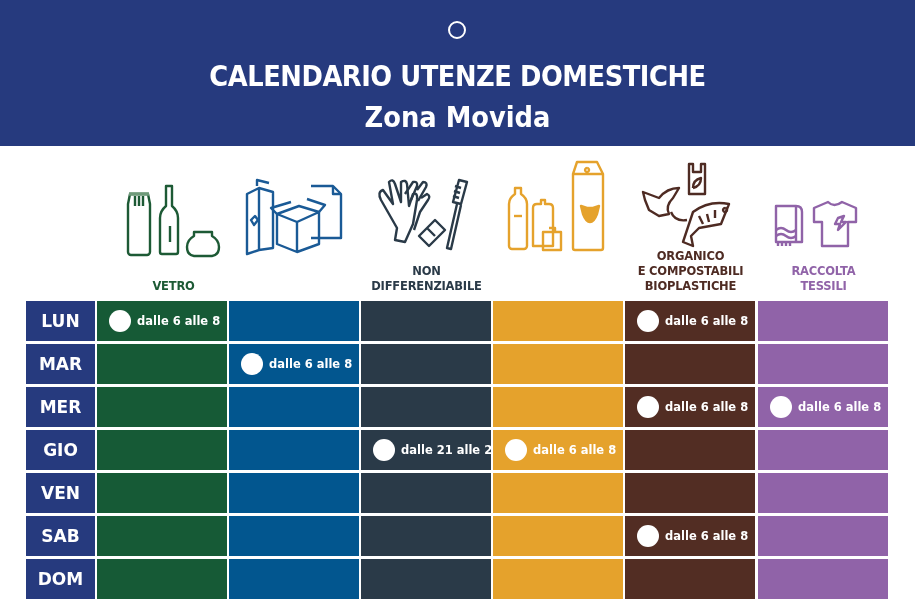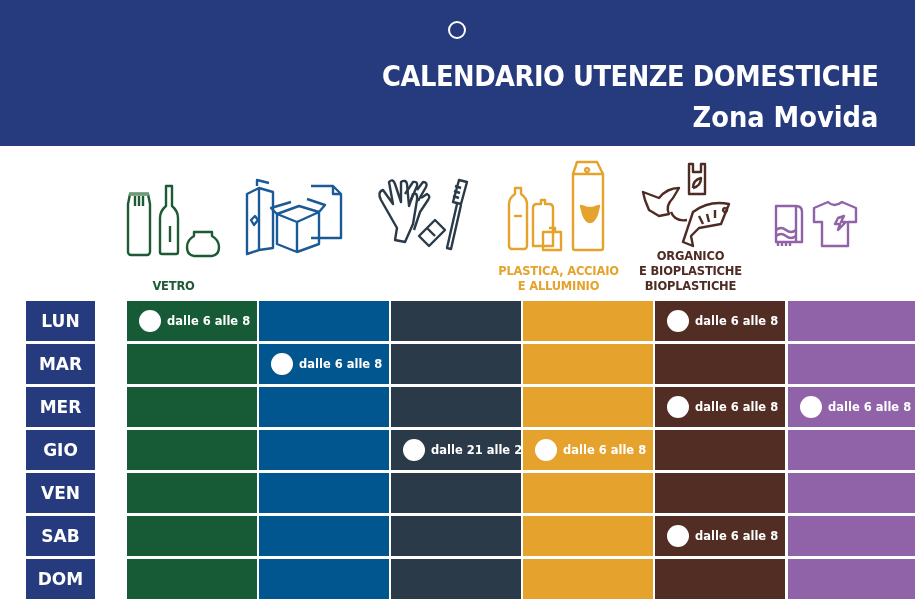--- a/index.html
+++ b/index.html
@@ -1,26 +1,26 @@
 <!DOCTYPE html>
 <html><head>
 <meta charset="utf-8">
 <style>
   * { box-sizing: border-box; margin: 0; padding: 0; }
   body { width: 915px; height: 616px; background: #ffffff; font-family: "DejaVu Sans", "Liberation Sans", sans-serif; position: relative; overflow: hidden; }
-  .banner { position: absolute; left: 0; top: 0; width: 915px; height: 146px; background: #263a7e; color: #fff; text-align: right; }
+  .banner { position: absolute; left: 0; top: 0; width: 915px; height: 146px; background: #263a7e; color: #fff; text-align: center; }
   .ring { position: absolute; left: 448px; top: 21px; width: 18px; height: 18px; border: 2px solid #fff; border-radius: 50%; }
   .title { position: absolute; left: 0; right: 0; top: 60px; font-size: 28px; font-weight: bold; letter-spacing: -0.5px; transform: scaleX(0.92); }
   .subtitle { position: absolute; left: 0; right: 0; top: 101px; font-size: 28px; font-weight: bold; transform: scaleX(0.92); }
   .cat { position: absolute; top: 150px; width: 131px; height: 148px; text-align: center; text-decoration: underline; }
   .cat svg { position: absolute; left: 0; top: 0; }
   .cat-label { position: absolute; left: -6px; right: -6px; bottom: 4px; font-size: 11.5px; font-weight: bold; line-height: 15px; letter-spacing: -0.2px; }
   .row { position: absolute; left: 26px; height: 40px; }
   .day { position: absolute; left: 0; top: 0; width: 69px; height: 40px; background: #263a7e; color: #fff; font-weight: bold; font-size: 17px; line-height: 40px; text-align: center; }
-  .cell { position: absolute; top: 0; width: 130px; height: 40px; margin-left: 30px; }
+  .cell { position: absolute; top: 0; width: 130px; height: 40px; }
   .slot { position: absolute; left: 12px; top: 9px; display: flex; align-items: center; color: #fff; font-size: 11.5px; font-weight: bold; white-space: nowrap; }
   .dot { width: 22px; height: 22px; background: #fff; border-radius: 50%; margin-right: 6px; flex: none; }
 </style>
 </head>
 <body>
 
 <div class="banner">
   <div class="ring"></div>
   <div class="title">CALENDARIO UTENZE DOMESTICHE</div>
   <div class="subtitle">Zona Movida</div>
@@ -55,63 +55,67 @@
 
 <div class="cat" style="left:361px">
   <svg width="131" height="110" viewBox="0 0 131 110" fill="none" stroke="#2a3a48" stroke-width="2.4" stroke-linejoin="round">
     <path d="M20 50 q-4 -8 2 -10 l10 14 l-4 -22 q4 -4 6 2 l6 18 l0 -20 q5 -3 6 2 l2 22 l4 -12 q5 -2 4 6 l-4 24 l-8 18 l-10 -2 l2 -12 z"></path>
     <path d="M44 44 l8 -12 q5 -1 4 4 l-6 14 M56 40 l6 -8 q5 0 3 5 l-8 14"></path>
     <path d="M60 48 l6 -4 q4 2 1 6 l-8 12 l-6 18"></path>
     <path d="M58 86 l16 -16 l10 10 l-16 16 z M66 78 l8 8"></path>
     <path d="M98 30 l8 2 l-6 22 l-8 -2 z M94 36 l6 2 M93 41 l6 2 M92 46 l6 2"></path>
     <path d="M96 54 l-10 44 l4 1 l10 -44"></path>
   </svg>
+  <div class="cat-label" style="color:#2a3a48">
+    <div>NON</div>
+      <div>DIFFERENZIABILE</div>
+  </div>
 </div>
 
 <div class="cat" style="left:493px">
   <svg width="131" height="110" viewBox="0 0 131 110" fill="none" stroke="#e5a22c" stroke-width="2.4" stroke-linejoin="round">
     <path d="M22 38 h6 v6 q6 4 6 10 v42 a3 3 0 0 1 -3 3 h-12 a3 3 0 0 1 -3 -3 v-42 q0 -6 6 -10 z"></path>
     <path d="M21 66 h8"></path>
     <path d="M44 54 h4 v-4 h4 v4 h4 q4 0 4 4 v38 h-20 v-38 q0 -4 4 -4 z"></path>
     <path d="M50 82 h18 v18 h-18 z M56 78 h6 v4"></path>
     <path d="M84 12 h20 l6 12 v74 a2 2 0 0 1 -2 2 h-26 a2 2 0 0 1 -2 -2 v-74 z M80 24 h30"></path>
     <path d="M94 18 a2 2 0 1 0 0.1 0"></path>
     <path d="M88 56 l6 2 h6 l6 -2 l-2 8 q-3 8 -7 8 q-4 0 -7 -8 z" fill="#e5a22c"></path>
   </svg>
-  <div class="cat-label" style="color:#e5a22c">
-    <div>PLASTICA, ACCIAIO</div>
-      <div>E ALLUMINIO</div>
-  </div>
 </div>
 
 <div class="cat" style="left:625px">
   <svg width="131" height="110" viewBox="0 0 131 110" fill="none" stroke="#4e2b23" stroke-width="2.4" stroke-linejoin="round">
     <path d="M64 14 h4 v8 h8 v-8 h4 v30 h-16 z"></path>
     <path d="M68 38 q0 -8 8 -10 q0 8 -8 10"></path>
     <path d="M18 42 l16 6 q8 -10 20 -10 l-6 10 q-8 8 -4 16 l-10 2 l-10 -6 l-4 -10 z"></path>
     <path d="M46 62 q4 10 16 8"></path>
     <path d="M68 62 q16 -12 36 -8 l-8 20 l-22 4 l-8 8 l2 10 l-10 -4 z"></path>
     <path d="M74 66 l4 8 M82 64 l2 8 M90 60 l0 8"></path>
     <path d="M100 58 a2 2 0 1 0 0.1 0"></path>
   </svg>
   <div class="cat-label" style="color:#4e2b23">
     <div>ORGANICO</div>
-      <div>E BIOPLASTICHE</div>
+      <div>E COMPOSTABILI</div>
       <div>BIOPLASTICHE</div>
   </div>
 </div>
 
 <div class="cat" style="left:758px">
   <svg width="131" height="110" viewBox="0 0 131 110" fill="none" stroke="#9063a8" stroke-width="2.4" stroke-linejoin="round">
     <path d="M18 56 h20 v36 h-20 z M38 56 q6 0 6 6 v30 h-6"></path>
     <path d="M18 80 q5 -4 10 0 q5 4 10 0 M18 86 q5 -4 10 0 q5 4 10 0"></path>
     <path d="M20 92 v4 M24 92 v4 M28 92 v4 M32 92 v4"></path>
     <path d="M70 52 q6 6 14 0 l14 6 l0 14 l-8 0 v24 h-26 v-24 l-8 0 v-14 z"></path>
     <path d="M80 68 l6 -2 l-3 6 l5 0 l-8 8 l2 -6 l-5 0 z"></path>
   </svg>
+  <div class="cat-label" style="color:#9063a8">
+    <div>RACCOLTA</div>
+      <div>TESSILI</div>
+  </div>
 </div>
 
 <div id="grid">
     <div class="row" style="top: 301px;">
       <div class="day">LUN</div>
       <div class="cell" style="left: 71px; background: rgb(22, 90, 54);">
         <div class="slot">
           <span class="dot"></span>
           <span>dalle 6 alle 8</span>
         </div>

